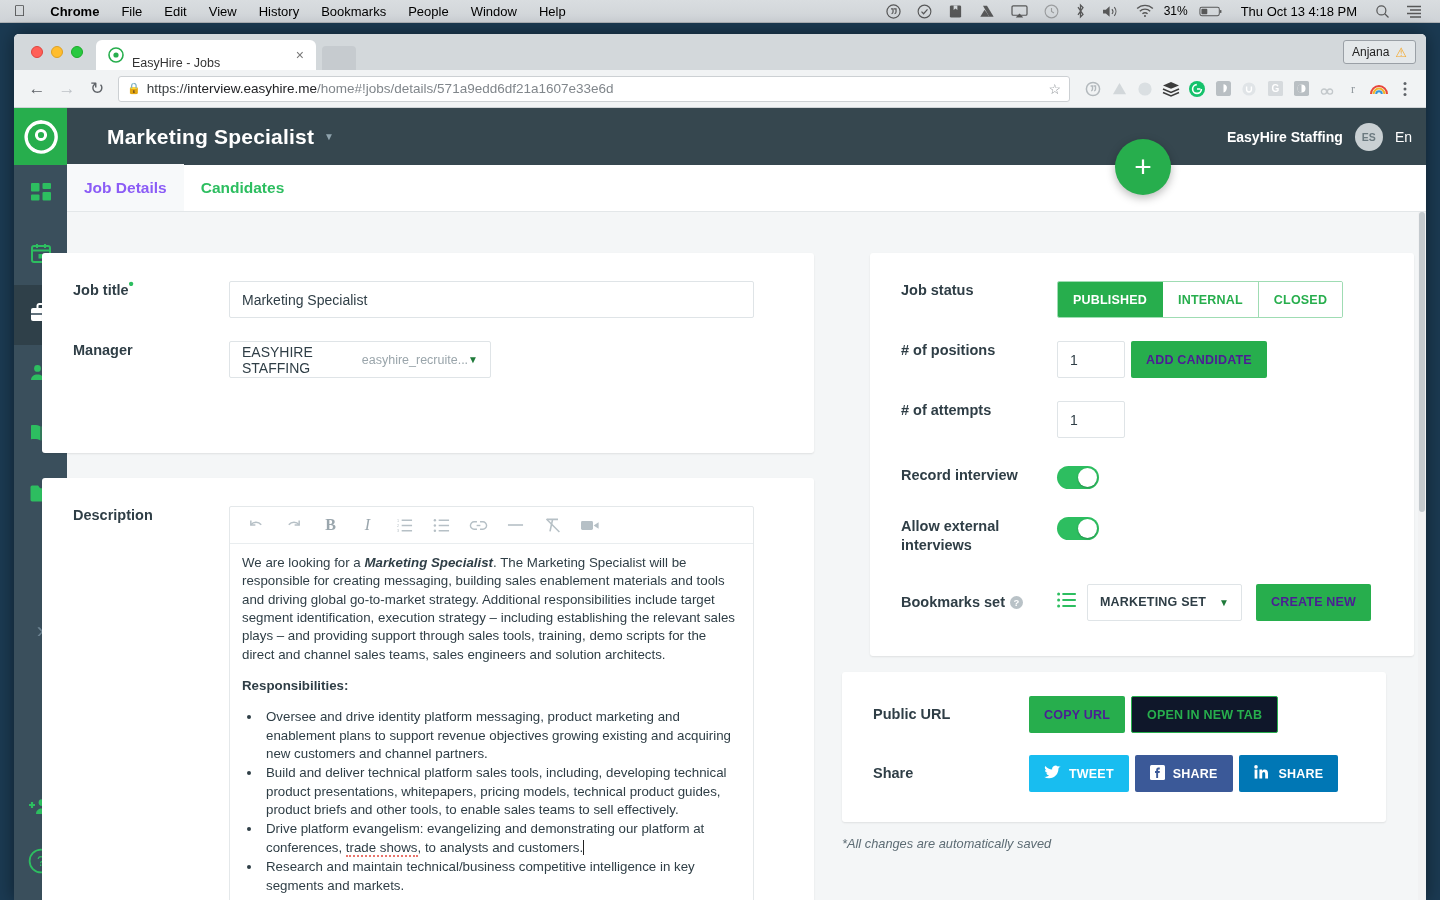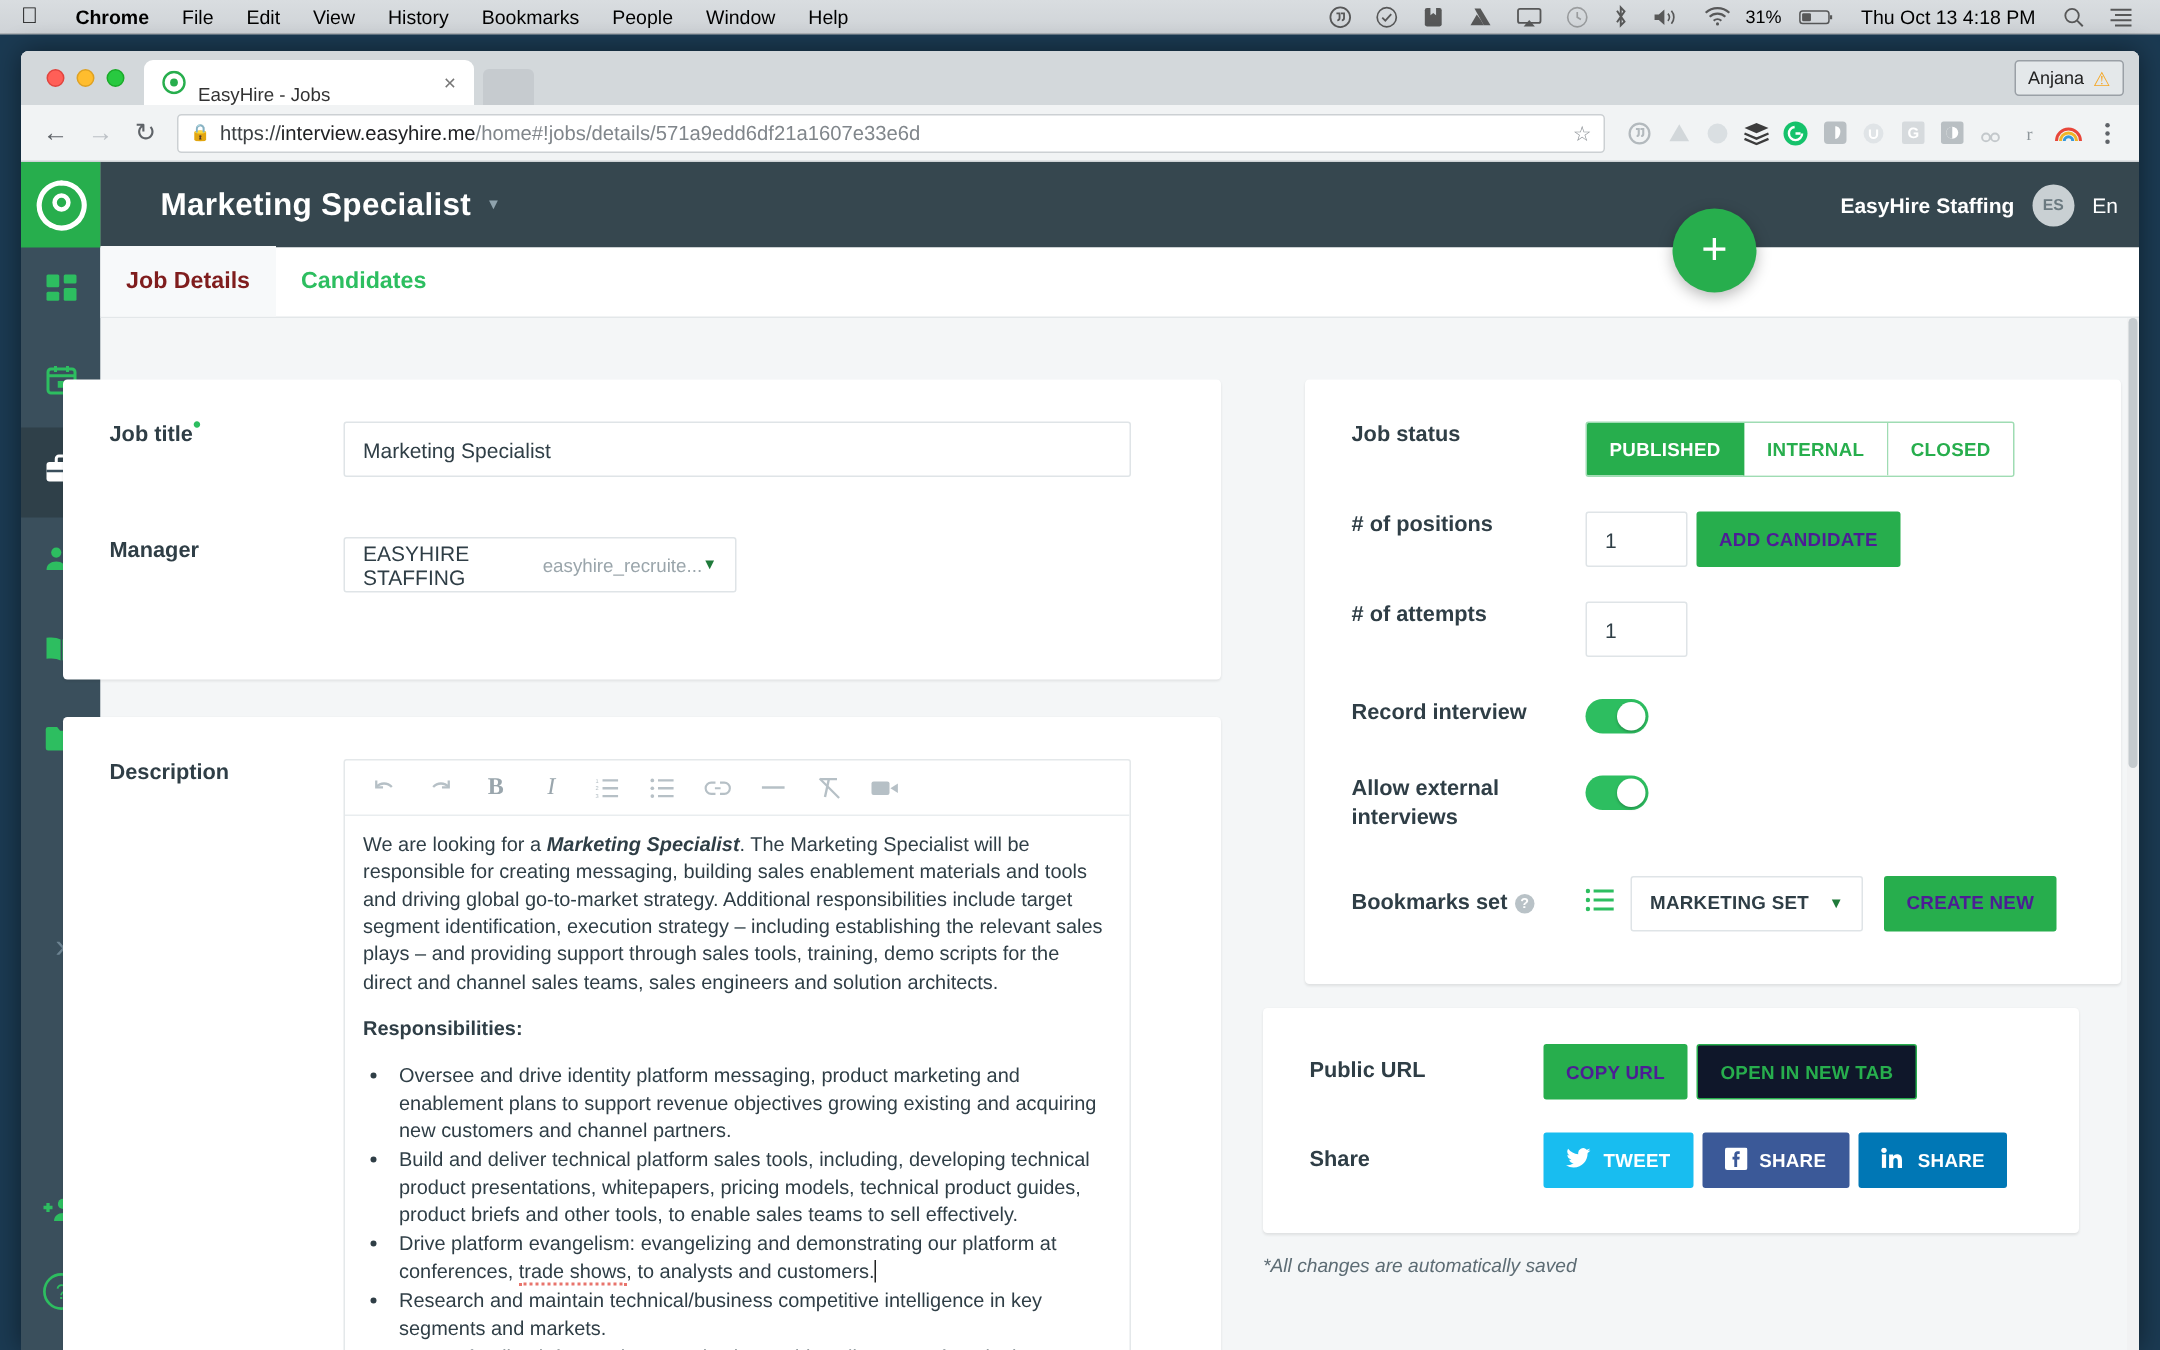--- a/index.html
+++ b/index.html
@@ -139,21 +139,21 @@
 
   .tabs {
     position: absolute; left: 53px; top: 57px; width: 1359px; height: 47px;
     background: #fff; display: flex; align-items: flex-end;
     border-bottom: 1px solid #e3e7e9;
   }
   .apptab {
     height: 47px; display: flex; align-items: center; padding: 0 17px;
     font-size: 15.5px; font-weight: bold;
   }
-  .apptab.sel { background: #f7f9fa; color: #7f1d1d; text-align: right; }
+  .apptab.sel { background: #f7f9fa; color: #8b5cf6; text-align: right; }
   .apptab.link { color: #2dbe60; }
 
   .content { position: absolute; left: 53px; top: 104px; width: 1359px; height: 688px; background: #f4f6f7; }
 
   .card { background: #fff; border-radius: 3px; box-shadow: 0 1px 2px rgba(0,0,0,.09); }
 
   .card-left1 { position: absolute; left: 28px; top: 145px; width: 772px; height: 200px; }
   .card-left2 { position: absolute; left: 28px; top: 370px; width: 772px; height: 430px; }
   .card-right1 { position: absolute; left: 856px; top: 145px; width: 544px; height: 403px; }
   .card-right2 { position: absolute; left: 828px; top: 564px; width: 544px; height: 150px; }
@@ -562,21 +562,21 @@
         <div class="apptab link">Candidates</div>
       </div>
 
       <div class="content"></div>
 
       <div class="card card-left1">
         <div class="frow" style="margin-top:28px;">
           <div class="flabel"><span>Job title</span><span class="req">•</span></div>
           <div class="inp w-big">Marketing Specialist</div>
         </div>
-        <div class="frow" style="margin-top:40px;">
+        <div class="frow" style="margin-top:23px;">
           <div class="flabel">Manager</div>
           <div class="inp w-sel">
             <span>EASYHIRE STAFFING</span>
             <span class="sel-sub">easyhire_recruite...</span>
             <span class="sel-caret">▼</span>
           </div>
         </div>
       </div>
 
       <div class="card card-left2">

